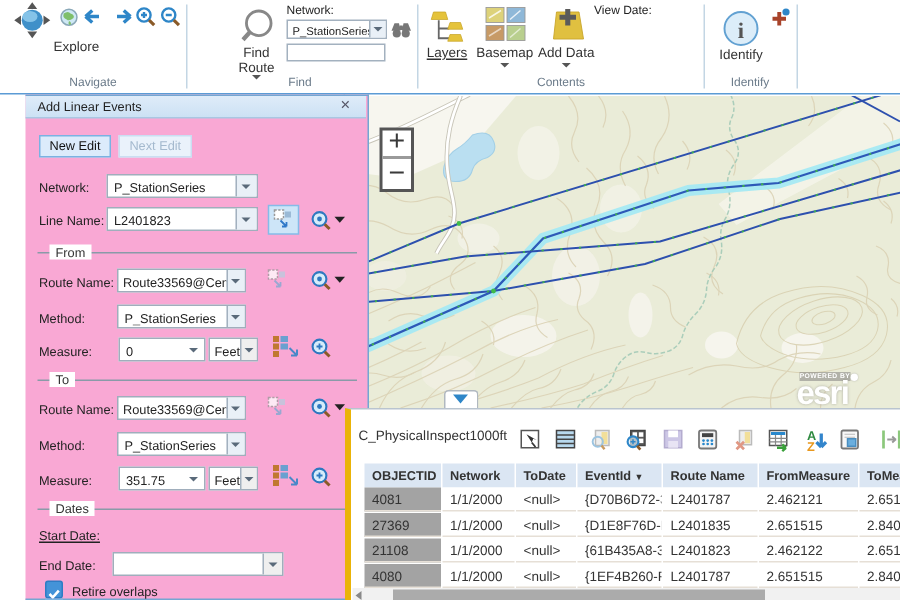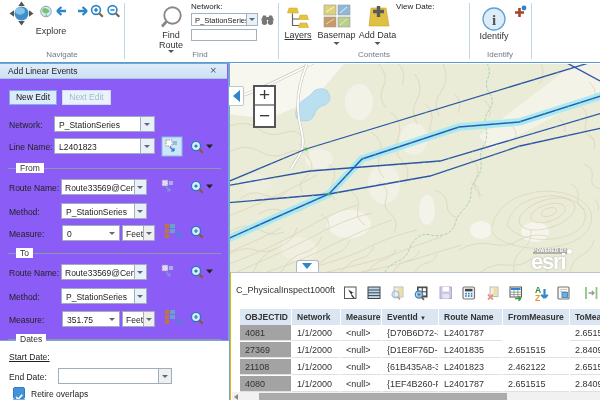--- a/index.html
+++ b/index.html
@@ -10,32 +10,32 @@
 
 .glabel { position:absolute; top:50px; font-size:8px; color:#6b7b8a; text-align:center; }
 .vsep { position:absolute; top:3px; height:56px; width:1px; background:#c3d6e4; }
 .iconlbl { position:absolute; font-size:9px; color:#333; text-align:center; line-height:10px; }
 .combo { position:absolute; background:#fff; border:1px solid #a3b1bf; }
 .combo .txt { position:absolute; left:4px; top:2px; font-size:8px; color:#222; white-space:nowrap; }
 .ddbtn { position:absolute; right:0; top:0; bottom:0; width:13px; background:#e9f0f7; border-left:1px solid #a3b1bf; }
 .ddbtn:after, .caret:after { content:""; position:absolute; left:50%; top:50%; margin:-1.5px 0 0 -3.5px;
   border:3.5px solid transparent; border-top-color:#5a6a7a; }
 
-#panel { position:absolute; left:0; top:63px; width:229px; height:278px; background:#8b5cf6;
+#panel { position:absolute; left:17px; top:63px; width:229px; height:337px; background:#f9a8d4;
   border:1px solid #74a6d2; border-left:none; }
 #phead { position:absolute; left:0; top:0; width:227px; height:15px;
   background:linear-gradient(#dfecf9,#cce1f4); border-bottom:1px solid #a9c7e2; }
 .flabel { position:absolute; font-size:8.5px; color:#222; }
 .pcombo { position:absolute; background:#fff; border:1px solid #a0aebc; height:16px; }
 .pcombo .txt { position:absolute; left:4px; top:3px; font-size:8.5px; color:#222; white-space:nowrap; overflow:hidden; }
 .sep { position:absolute; left:8px; width:213px; border-top:1px solid #8a9aa8; }
 .sep span { position:absolute; left:8px; top:-6px; background:#fff; padding:0 4px; font-size:8.5px; color:#333; }
 
 #btmpanel { position:absolute; left:230px; top:272px; width:370px; height:128px; background:#fff;
-  border-top:1px solid #b9c4cf; border-left:1px solid #eab308; }
+  border-top:1px solid #b9c4cf; border-left:4px solid #eab308; }
 .th { position:absolute; top:36px; height:16px; background:#dbe6f3; font-size:8.5px; font-weight:bold;
   color:#333; line-height:16px; padding-left:5px; overflow:hidden; white-space:nowrap; }
 .td { position:absolute; height:16px; font-size:9px; color:#333; line-height:16px; padding-left:5px;
   overflow:hidden; white-space:nowrap; background:#fff; border-bottom:1px solid #e6dfd6; }
 .td.rh { background:#a3a3a3; }
 </style>
 </head>
 <body>
 <div id="stage">
 
@@ -509,31 +509,32 @@
     </g>
 
     <g transform="translate(354,14)">
       <path d="M1 0 v12 M11.5 0 v12" stroke="#8cc87c" stroke-width="1.8"></path>
       <path d="M3.5 6 h6 M9 6 l-2.2 -2 M9 6 l-2.2 2" stroke="#999" stroke-width="1.3" fill="none"></path>
     </g>
   </svg>
 
   <div class="th" style="left:9px;width:51px;">OBJECTID</div>
   <div class="th" style="left:61px;width:48px;">Network</div>
-  <div class="th" style="left:110px;width:40px;">Measure</div>
+  <div class="th" style="left:110px;width:40px;">ToDate</div>
   <div class="th" style="left:151px;width:56px;">EventId <span style="font-size:6px;">▼</span></div>
   <div class="th" style="left:208px;width:63px;">Route Name</div>
   <div class="th" style="left:272px;width:66px;">FromMeasure</div>
   <div class="th" style="left:339px;width:31px;">ToMea</div>
 
   <div class="td rh" style="left:9px;top:52px;width:51px;">4081</div>
   <div class="td" style="left:61px;top:52px;width:48px;">1/1/2000</div>
   <div class="td" style="left:110px;top:52px;width:40px;">&lt;null&gt;</div>
   <div class="td" style="left:151px;top:52px;width:56px;">{D70B6D72-3</div>
   <div class="td" style="left:208px;top:52px;width:63px;">L2401787</div>
+  <div class="td" style="left:272px;top:52px;width:66px;">2.462121</div>
   <div class="td" style="left:339px;top:52px;width:31px;">2.6515</div>
 
   <div class="td rh" style="left:9px;top:69px;width:51px;">27369</div>
   <div class="td" style="left:61px;top:69px;width:48px;">1/1/2000</div>
   <div class="td" style="left:110px;top:69px;width:40px;">&lt;null&gt;</div>
   <div class="td" style="left:151px;top:69px;width:56px;">{D1E8F76D-F</div>
   <div class="td" style="left:208px;top:69px;width:63px;">L2401835</div>
   <div class="td" style="left:272px;top:69px;width:66px;">2.651515</div>
   <div class="td" style="left:339px;top:69px;width:31px;">2.8409</div>
 

